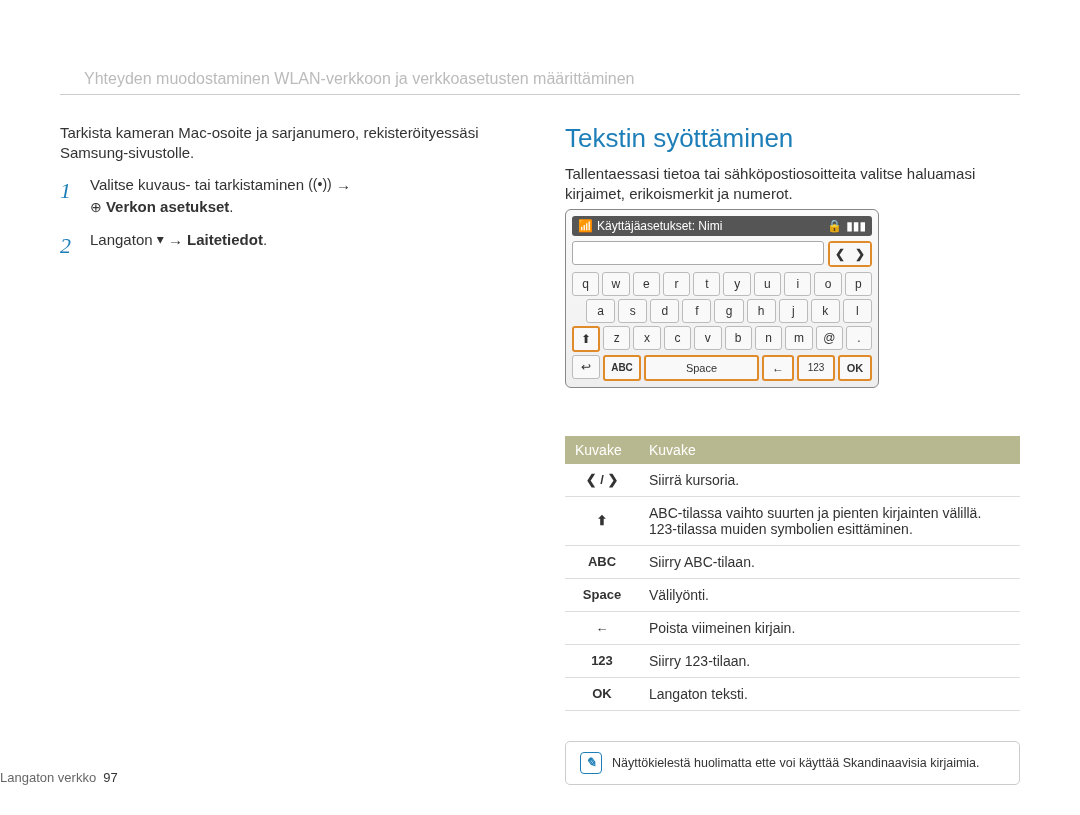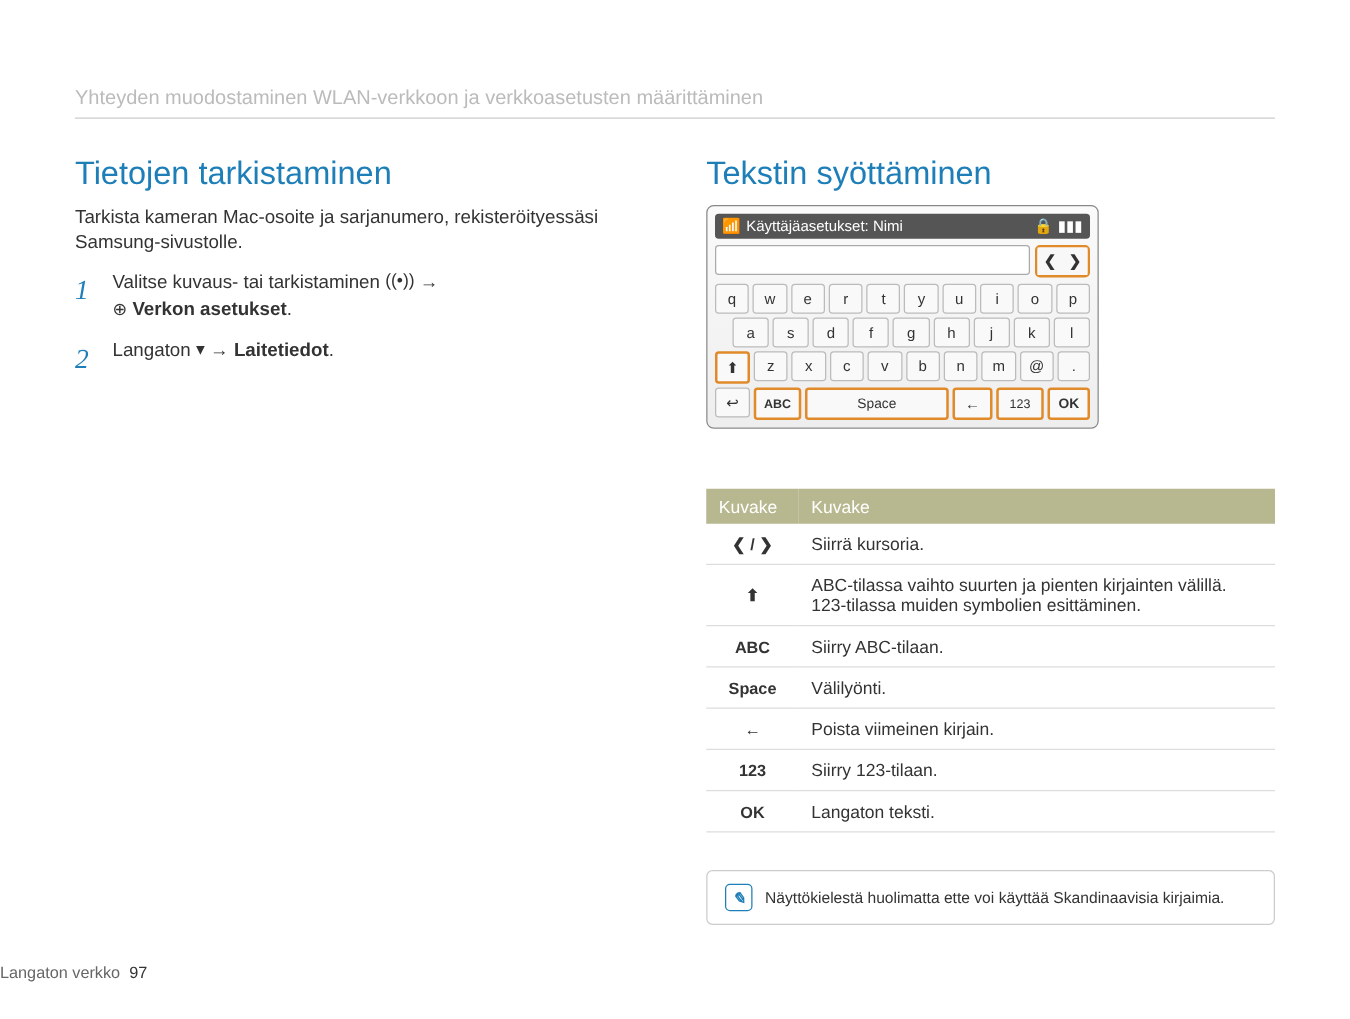--- a/index.html
+++ b/index.html
@@ -11,20 +11,21 @@
     height: 815px;
     box-sizing: border-box;
     padding: 70px 60px 40px 60px;
     position: relative;
   }
   .breadcrumb {
     color: #bbb;
     font-size: 16px;
     font-weight: 300;
     margin-bottom: 6px;
+    margin-left: 24px;
   }
   .hr {
     border: none;
     border-top: 1px solid #ccc;
     margin: 0 0 28px 0;
   }
   .columns {
     display: flex;
     gap: 50px;
   }
@@ -197,21 +198,20 @@
 </style>
 </head>
 <body>
 
 <div class="breadcrumb">Yhteyden muodostaminen WLAN-verkkoon ja verkkoasetusten määrittäminen</div>
 <hr class="hr">
 
 <div class="columns">
 
   <div class="col">
-    <h2 class="section">Tietojen tarkistaminen</h2>
     <p class="intro">Tarkista kameran Mac-osoite ja sarjanumero, rekisteröityessäsi Samsung-sivustolle.</p>
 
     <ol class="steps">
       <li>
         <span class="stepnum">1</span>
         <span class="steptext">
           <span>Valitse kuvaus- tai tarkistaminen </span>
           <span class="inline-icon">((•))</span>
           <span>→</span><br>
           <span class="inline-icon">⊕</span>
@@ -225,20 +225,21 @@
           <span class="inline-icon">▾</span>
           <span> → </span>
           <b>Laitetiedot</b><span>.</span>
         </span>
       </li>
     </ol>
   </div>
 
   <div class="col">
     <h2 class="section">Tekstin syöttäminen</h2>
+    <p class="intro">Tallentaessasi tietoa tai sähköpostiosoitteita valitse haluamasi kirjaimet, erikoismerkit ja numerot.</p>
 
     <div class="kbwrap">
       <div class="kb-top">
         <span class="kb-antenna">📶</span>
         <span>Käyttäjäasetukset: Nimi</span>
         <span class="spacer"></span>
         <span class="kb-lock">🔒</span>
         <span class="kb-batt">▮▮▮</span>
       </div>
       <div class="kb-input-row">

